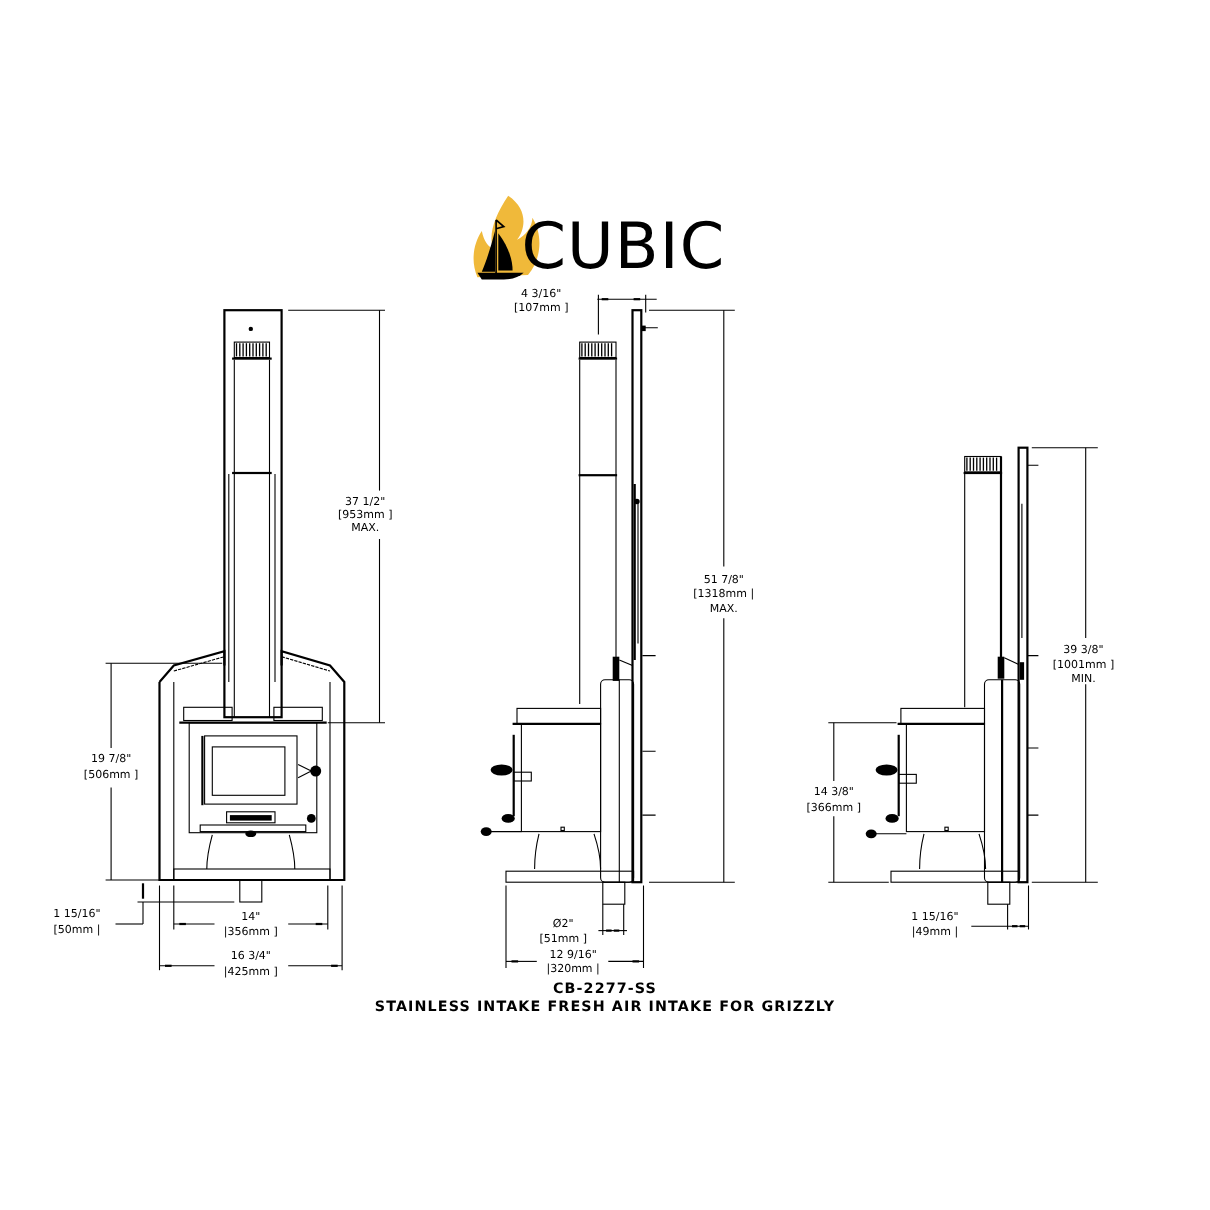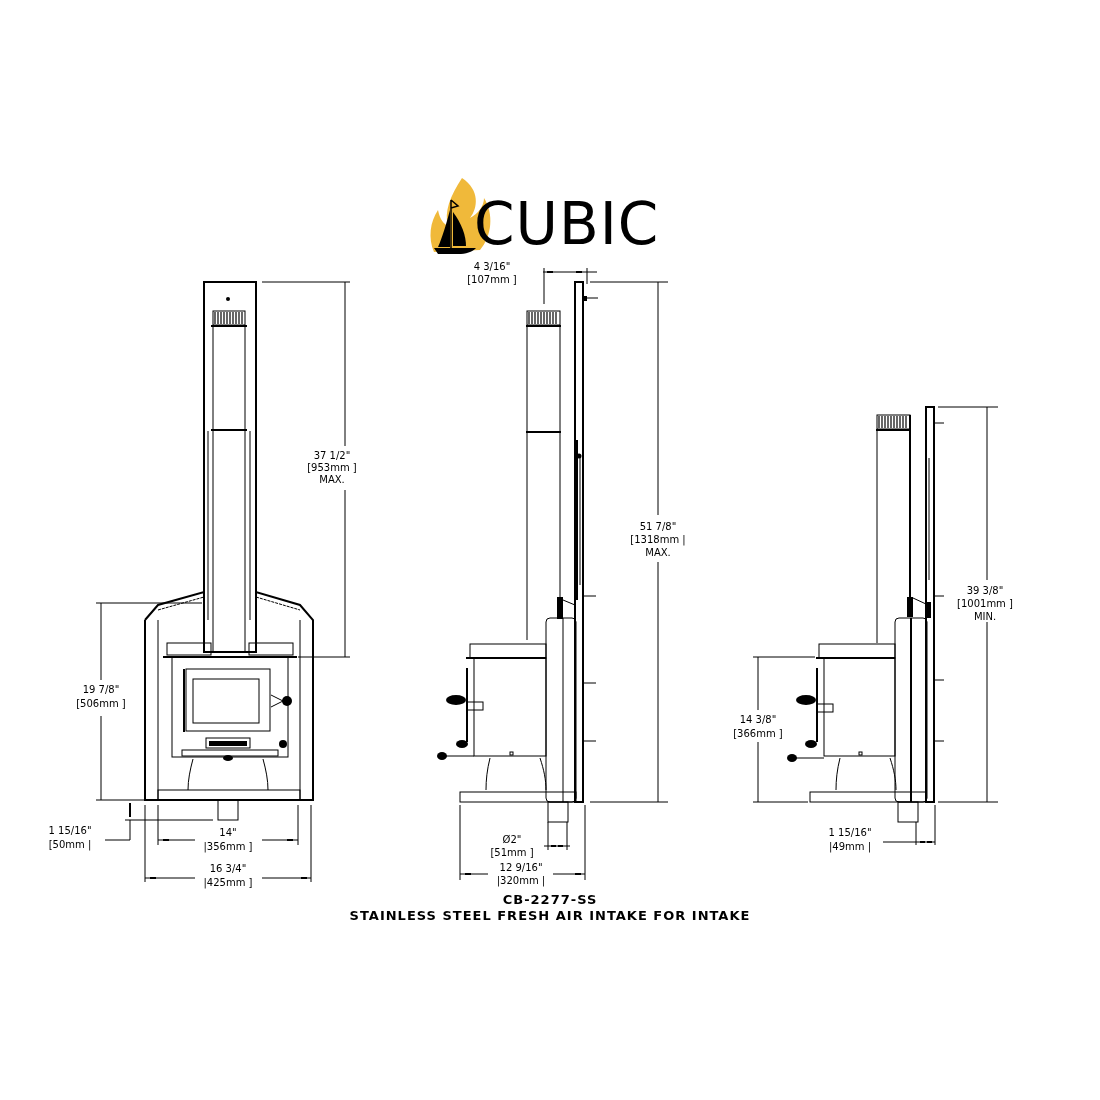--- a/index.html
+++ b/index.html
@@ -288,13 +288,13 @@
       <line class="ln" x1="883" y1="842" x2="935" y2="842"></line>
       <rect x="920" y="841" width="5" height="2" class="fillb"></rect>
       <rect x="927" y="841" width="5" height="2" class="fillb"></rect>
       <text class="dim-text" x="850" y="836" text-anchor="middle">1 15/16"</text>
       <text class="dim-text" x="850" y="850" text-anchor="middle">|49mm |</text>
     </g>
   </g>
 </svg>
 
 <div class="title part">CB-2277-SS</div>
-<div class="title desc">STAINLESS STEEL FRESH AIR INTAKE FOR INTAKE</div>
+<div class="title desc">STAINLESS INTAKE FRESH AIR INTAKE FOR GRIZZLY</div>
 
 </body></html>

